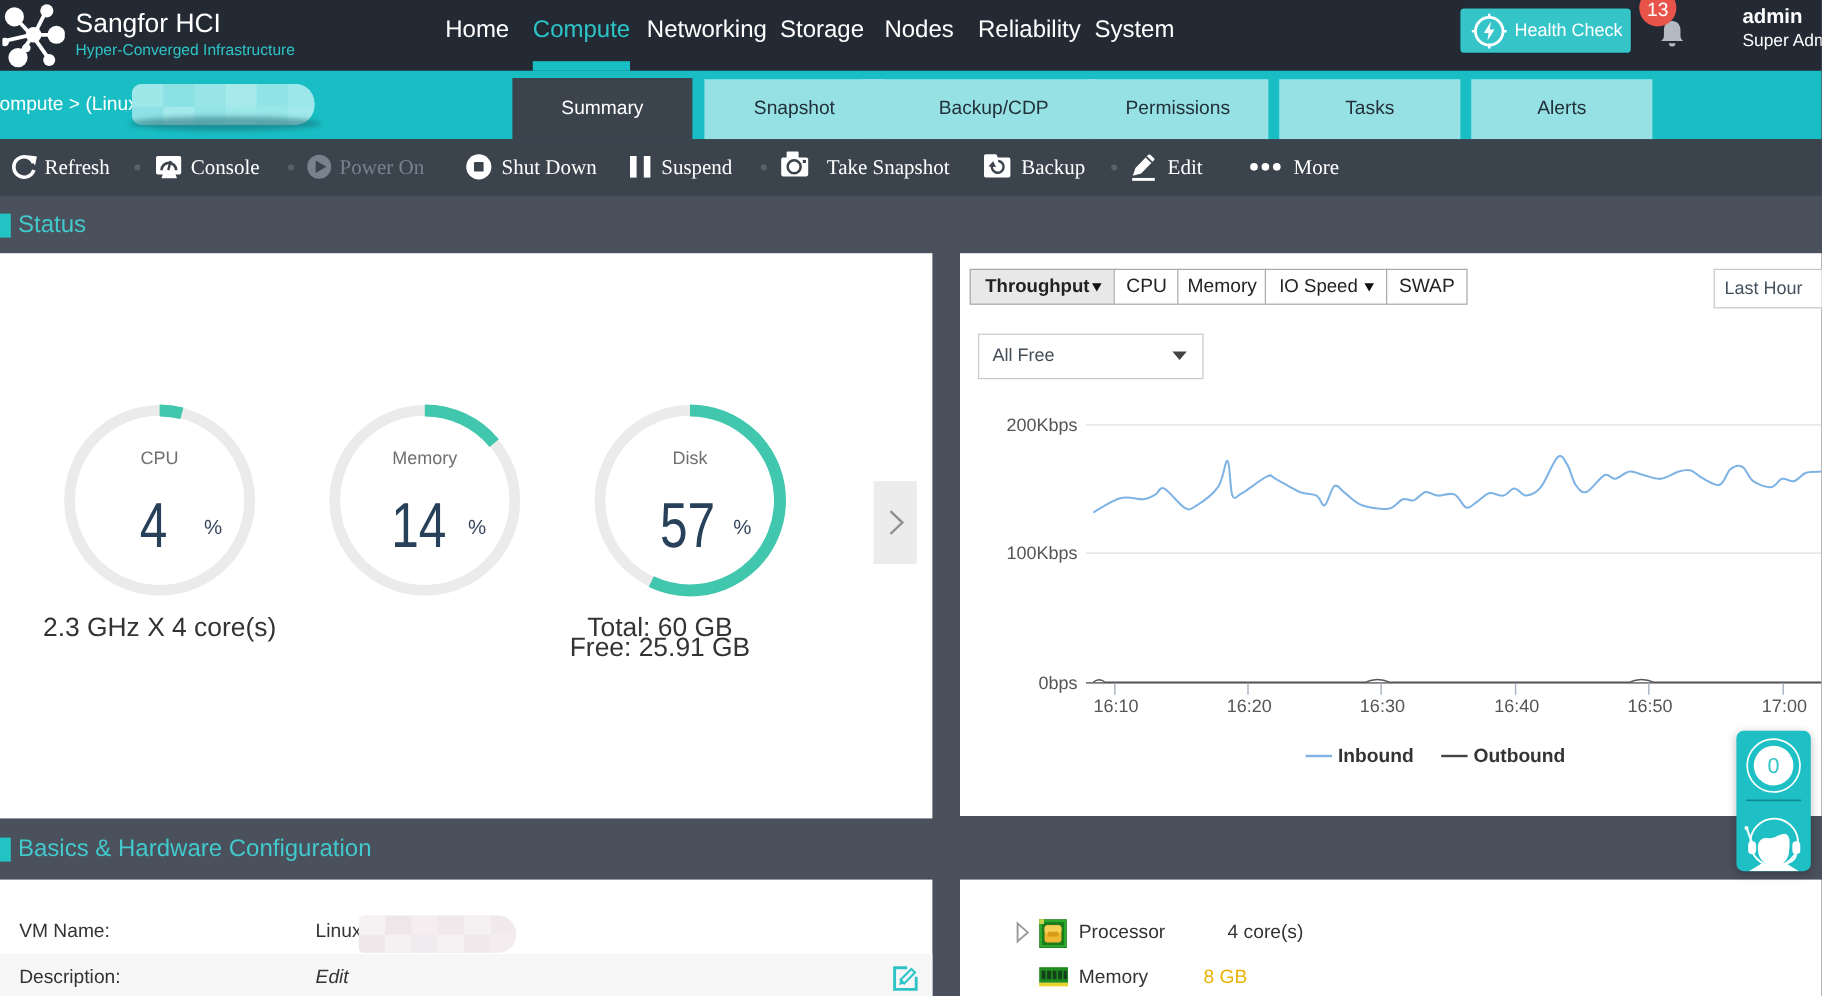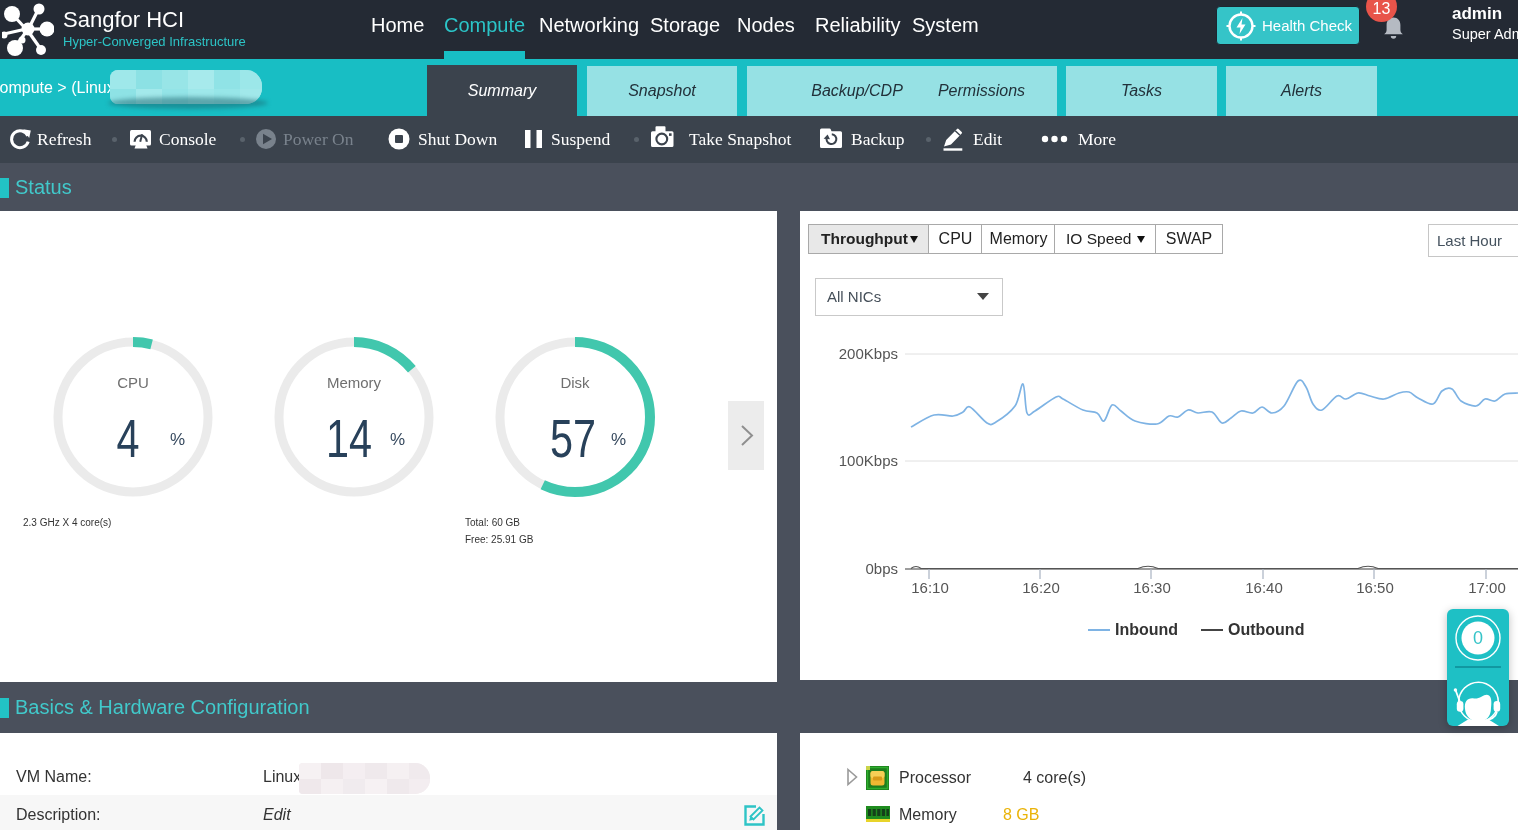--- a/index.html
+++ b/index.html
@@ -6,35 +6,35 @@
   body{width:1518px;height:830px;overflow:hidden;font-family:"Liberation Sans",sans-serif;background:#4a505c;}
   .abs{position:absolute;}
   #stage{position:relative;width:1518px;height:830px;overflow:hidden;}
   
   #header{left:0;top:0;width:1518px;height:59px;background:#242a34;}
   .navitem{position:absolute;top:0;height:51px;line-height:51px;color:#fff;font-size:20px;}
   #brandTitle{left:63px;top:7px;color:#fff;font-size:22px;}
   #brandSub{left:63px;top:34px;color:#2cc4c6;font-size:13px;}
   
   #tealbar{left:0;top:59px;width:1518px;height:57px;background:#18bec4;}
-  .tab{position:absolute;top:66px;height:50px;line-height:50px;text-align:center;font-size:16px;color:#22313a;background:#96e1e4;font-style:italic;}
+  .tab{position:absolute;top:66px;height:50px;line-height:50px;text-align:center;font-size:16px;color:#22313a;background:#96e1e4;}
   
   #toolbar{left:0;top:116px;width:1518px;height:47px;background:#3b434d;}
   .tbtxt{position:absolute;top:116px;height:47px;line-height:47px;color:#fff;font-size:17.5px;font-family:"Liberation Serif",serif;}
   .tbdot{position:absolute;top:137px;width:5px;height:5px;border-radius:50%;background:#59626b;}
   
   .sechead{position:absolute;color:#41c9cb;font-size:20px;}
   .secbar{position:absolute;width:9px;background:#22c3c5;}
   
   .panel{position:absolute;background:#fff;}
   
   .donutlabel{position:absolute;width:160px;text-align:center;font-size:15px;color:#6f6f6f;}
   .donutnum{position:absolute;width:160px;text-align:center;font-size:53px;color:#28415a;line-height:1;transform:scaleX(0.78);}
   .donutpct{position:absolute;font-size:17px;color:#36495e;}
-  .donutsub{position:absolute;width:220px;text-align:left;font-size:10px;color:#333;line-height:17px;}
+  .donutsub{position:absolute;width:220px;text-align:center;font-size:22px;color:#333;line-height:17px;}
   .btn{position:absolute;border:1px solid #a9a9a9;background:#fff;font-size:16px;color:#222;text-align:center;line-height:28px;height:28px;}
 </style>
 </head>
 <body>
 <div id="stage">
 
   <div class="abs" id="header"></div>
   <div class="abs" id="logo" style="left:2px;top:2px;width:52px;height:55px;">
     <svg width="52" height="55" viewBox="0 0 52 55">
       <g stroke="#fff" stroke-width="3.2" fill="none">
@@ -100,21 +100,21 @@
     <div class="abs" style="left:0;top:19px;width:26px;height:18px;background:#8ee2e5;"></div>
     <div class="abs" style="left:26px;top:19px;width:26px;height:18px;background:#a3e9eb;"></div>
     <div class="abs" style="left:52px;top:19px;width:26px;height:18px;background:#93e4e7;"></div>
     <div class="abs" style="left:78px;top:19px;width:26px;height:18px;background:#9ee8ea;"></div>
     <div class="abs" style="left:104px;top:19px;width:26px;height:18px;background:#97e6e8;"></div>
     <div class="abs" style="left:130px;top:19px;width:23px;height:18px;background:#a1e8ea;"></div>
   </div>
   <div class="abs" style="left:108px;top:97px;width:160px;height:12px;border-radius:50%;background:rgba(28,100,110,0.5);filter:blur(2px);"></div>
   <div class="tab" style="left:427px;width:150px;background:#3b434d;color:#fff;top:65px;height:51px;line-height:51px;">Summary</div>
   <div class="tab" style="left:587px;width:150px;">Snapshot</div>
-  <div class="tab" style="left:747px;width:172px;padding-left:24px;">Backup/CDP</div>
+  <div class="tab" style="left:718px;width:172px;padding-left:24px;">Backup/CDP</div>
   <div class="tab" style="left:906px;width:151px;">Permissions</div>
   <div class="tab" style="left:1066px;width:151px;">Tasks</div>
   <div class="tab" style="left:1226px;width:151px;">Alerts</div>
 
   <div class="abs" id="toolbar"></div>
   <div class="abs" id="tbicons" style="left:0;top:116px;width:1518px;height:47px;">
     <svg width="1518" height="47" viewBox="0 0 1518 47">
 
       <g transform="translate(20,23)">
         <path d="M 7.9 -3.1 A 8.5 8.5 0 1 0 8.2 2.6" fill="none" stroke="#fff" stroke-width="3"></path>
@@ -205,34 +205,34 @@
   <div class="donutlabel" style="left:53px;top:374px;">CPU</div>
   <div class="donutlabel" style="left:274px;top:374px;">Memory</div>
   <div class="donutlabel" style="left:495px;top:374px;">Disk</div>
   <div class="donutnum" style="left:48px;top:412px;">4</div>
   <div class="donutnum" style="left:269px;top:412px;">14</div>
   <div class="donutnum" style="left:493px;top:412px;">57</div>
   <div class="donutpct" style="left:170px;top:430px;">%</div>
   <div class="donutpct" style="left:390px;top:430px;">%</div>
   <div class="donutpct" style="left:611px;top:430px;">%</div>
   <div class="donutsub" style="left:23px;top:514px;">2.3 GHz X 4 core(s)</div>
-  <div class="donutsub" style="left:465px;top:514px;">Total: 60 GB<br>Free: 25.91 GB</div>
+  <div class="donutsub" style="left:440px;top:514px;">Total: 60 GB<br>Free: 25.91 GB</div>
   <div class="abs" style="left:728px;top:401px;width:36px;height:69px;background:#ececec;"></div>
   <div class="abs" style="left:728px;top:401px;width:36px;height:69px;"><svg width="36" height="69">
         <path d="M 14 25 L 24 34.5 L 14 44" fill="none" stroke="#8f8f8f" stroke-width="2"></path>
       </svg></div>
 
   <div class="panel" style="left:800px;top:211px;width:730px;height:469px;"></div>
   <div class="btn" style="left:808px;top:224px;width:120px;background:#e8e8e8;font-weight:bold;text-align:left;"><span style="margin-left:12px;font-size:15.5px;">Throughput</span></div>
   <div class="btn" style="left:928px;top:224px;width:53px;">CPU</div>
   <div class="btn" style="left:981px;top:224px;width:73px;">Memory</div>
   <div class="btn" style="left:1054px;top:224px;width:101px;text-align:left;"><span style="margin-left:11px;font-size:15.5px;">IO Speed</span></div>
   <div class="btn" style="left:1155px;top:224px;width:66px;">SWAP</div>
   <div class="btn" style="left:1428px;top:224px;width:112px;height:31px;line-height:31px;text-align:left;border-color:#c6c6c6;font-size:15px;color:#45525e;"><span style="margin-left:8px;">Last Hour</span></div>
-  <div class="btn" style="left:815px;top:278px;width:186px;height:36px;line-height:36px;text-align:left;border-color:#c9c9c9;font-size:15px;color:#454f59;"><span style="margin-left:11px;">All NICs</span></div>
+  <div class="btn" style="left:815px;top:278px;width:186px;height:36px;line-height:36px;text-align:left;border-color:#c9c9c9;font-size:15px;color:#454f59;"><span style="margin-left:11px;">All Free</span></div>
   <div class="abs" style="left:910px;top:236px;width:0;height:0;border-left:4.5px solid transparent;border-right:4.5px solid transparent;border-top:7px solid #111;"></div>
   <div class="abs" style="left:1137px;top:236px;width:0;height:0;border-left:4.5px solid transparent;border-right:4.5px solid transparent;border-top:7px solid #111;"></div>
   <div class="abs" style="left:977px;top:293px;width:0;height:0;border-left:6px solid transparent;border-right:6px solid transparent;border-top:7px solid #444;"></div>
   <div class="abs" id="chart" style="left:800px;top:211px;width:718px;height:469px;">
     <svg width="718" height="469" viewBox="0 0 718 469" style="font-family:'Liberation Sans',sans-serif;">
       <line x1="105" y1="143" x2="718" y2="143" stroke="#e0e0e0" stroke-width="1"></line>
       <line x1="105" y1="250" x2="718" y2="250" stroke="#e0e0e0" stroke-width="1"></line>
       <line x1="105" y1="358" x2="718" y2="358" stroke="#7d7d7d" stroke-width="1.4"></line>
       <g stroke="#a8b2c2" stroke-width="1.2">
         <line x1="129" y1="358" x2="129" y2="368"></line>

